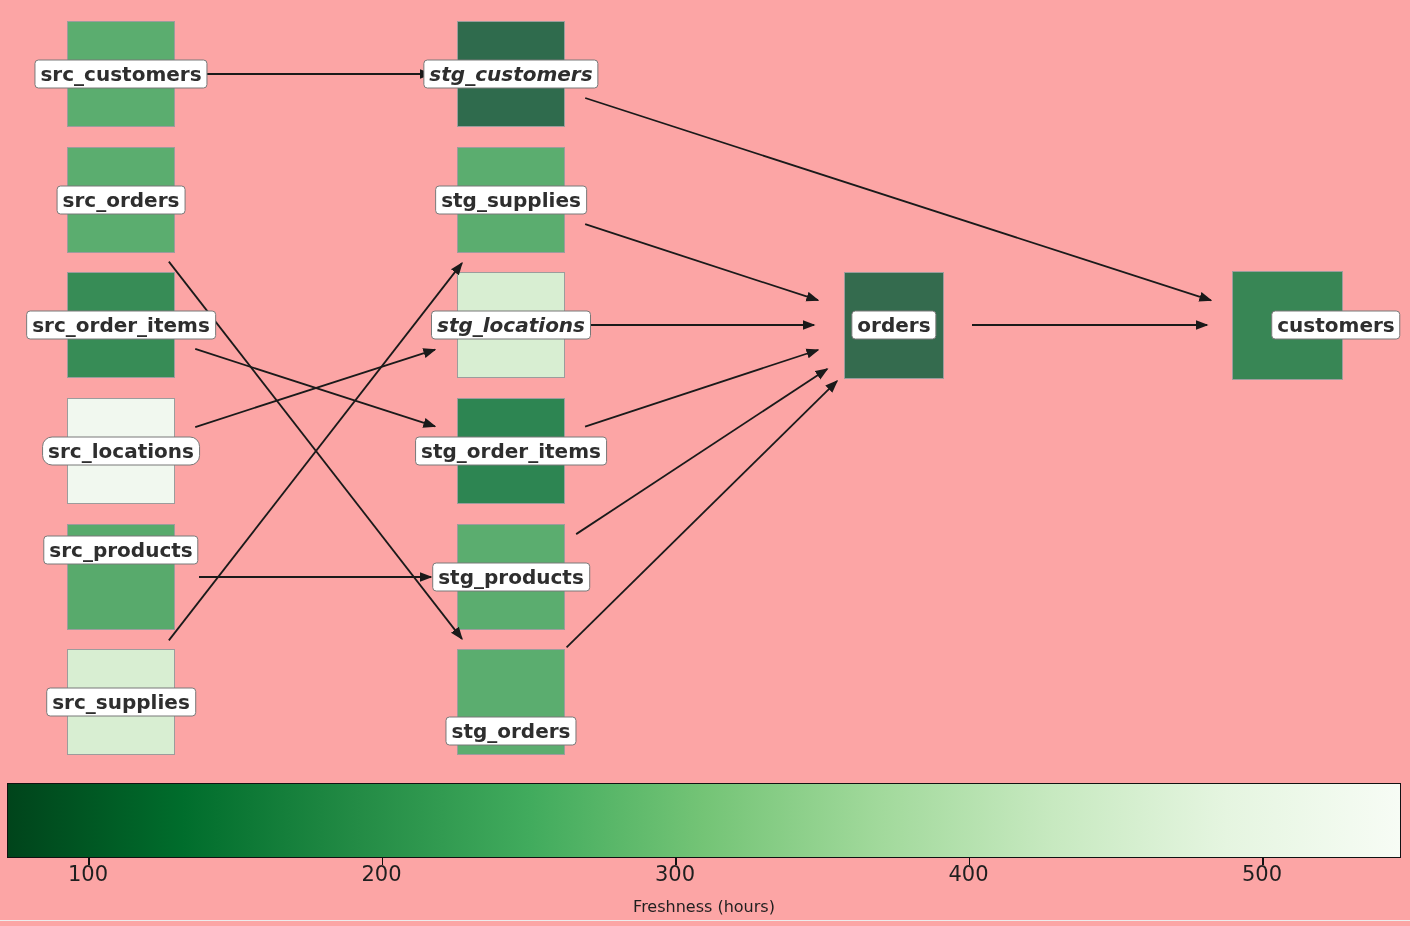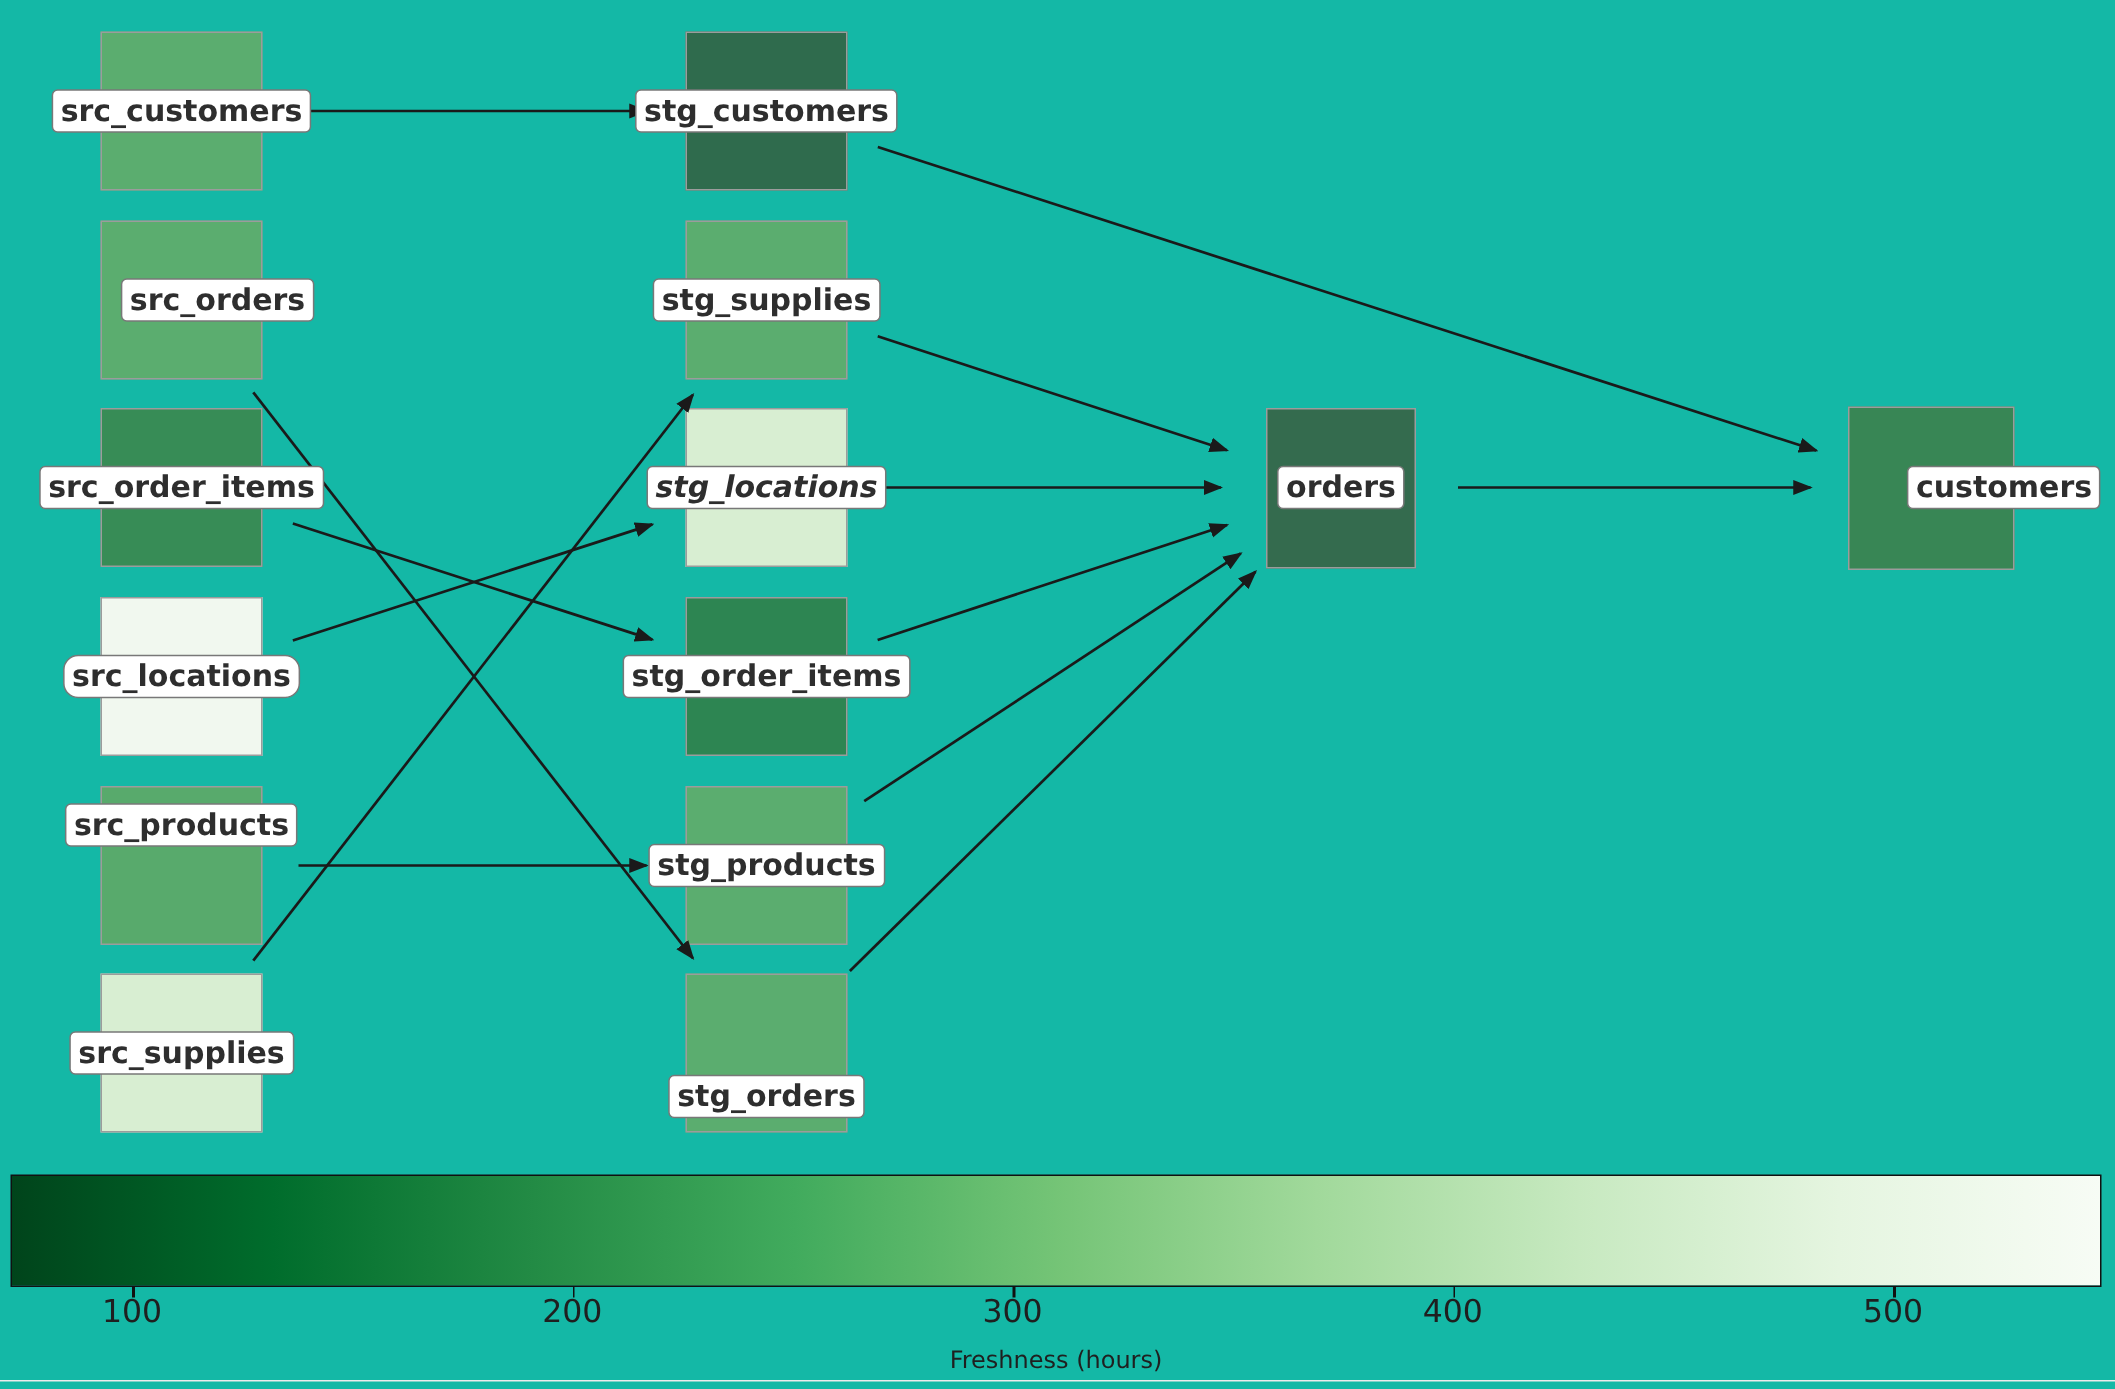--- a/index.html
+++ b/index.html
@@ -1,19 +1,19 @@
 <!DOCTYPE html>
 <html><head>
 <meta charset="utf-8">
 <style>
   html,body{margin:0;padding:0;background:#ffffff;}
   .canvas{
     position:relative;
     width:1410px;height:926px;
-    background:#14b8a6;
+    background:#fca5a5;
     font-family:"DejaVu Sans","Liberation Sans",sans-serif;
     overflow:hidden;
   }
   .sq{
     position:absolute;
     box-sizing:border-box;
     border:1.6px solid #9c9c9c;
     z-index:1;
   }
   svg.edge-layer{
@@ -90,31 +90,31 @@
         <line x1="576.1604766152087" y1="534.1267882322909" x2="827.1687419331192" y2="368.9725248899581" stroke="#1a1a1a" stroke-width="1.8" marker-end="url(#arrow)"></line>
         <line x1="566.5880255583518" y1="647.2828051292464" x2="836.9866404529726" y2="381.1201998674396" stroke="#1a1a1a" stroke-width="1.8" marker-end="url(#arrow)"></line>
         <line x1="972" y1="325" x2="1207" y2="325" stroke="#1a1a1a" stroke-width="1.8" marker-end="url(#arrow)"></line>
       </g>
   </svg>
 
   <div id="node-layer">
       <div class="sq" style="left: 67px; top: 21px; width: 108px; height: 106px; background: rgb(91, 173, 111);"></div>
       <div class="nlabel" style="left: 121px; top: 74px;">src_customers</div>
       <div class="sq" style="left: 67px; top: 147px; width: 108px; height: 106px; background: rgb(91, 173, 111);"></div>
-      <div class="nlabel" style="left: 121px; top: 200px; margin-left: 24px;">src_orders</div>
+      <div class="nlabel" style="left: 121px; top: 200px;">src_orders</div>
       <div class="sq" style="left: 67px; top: 272px; width: 108px; height: 106px; background: rgb(55, 140, 86);"></div>
       <div class="nlabel" style="left: 121px; top: 325px;">src_order_items</div>
       <div class="sq" style="left: 67px; top: 398px; width: 108px; height: 106px; background: rgb(241, 248, 239);"></div>
       <div class="nlabel" style="left: 121px; top: 451px; border-radius: 10px;">src_locations</div>
       <div class="sq" style="left: 67px; top: 524px; width: 108px; height: 106px; background: rgb(88, 170, 108);"></div>
       <div class="nlabel" style="left: 121px; top: 550px;">src_products</div>
       <div class="sq" style="left: 67px; top: 649px; width: 108px; height: 106px; background: rgb(216, 238, 210);"></div>
       <div class="nlabel" style="left: 121px; top: 702px;">src_supplies</div>
       <div class="sq" style="left: 457px; top: 21px; width: 108px; height: 106px; background: rgb(47, 107, 77);"></div>
-      <div class="nlabel" style="left: 511px; top: 74px;">stg_customers</div>
+      <div class="nlabel" style="left: 511px; top: 74px; font-style: italic;">stg_customers</div>
       <div class="sq" style="left: 457px; top: 147px; width: 108px; height: 106px; background: rgb(91, 173, 111);"></div>
       <div class="nlabel" style="left: 511px; top: 200px;">stg_supplies</div>
       <div class="sq" style="left: 457px; top: 272px; width: 108px; height: 106px; background: rgb(216, 238, 210);"></div>
       <div class="nlabel" style="left: 511px; top: 325px; font-style: italic;">stg_locations</div>
       <div class="sq" style="left: 457px; top: 398px; width: 108px; height: 106px; background: rgb(45, 133, 82);"></div>
       <div class="nlabel" style="left: 511px; top: 451px;">stg_order_items</div>
       <div class="sq" style="left: 457px; top: 524px; width: 108px; height: 106px; background: rgb(91, 173, 111);"></div>
       <div class="nlabel" style="left: 511px; top: 577px;">stg_products</div>
       <div class="sq" style="left: 457px; top: 649px; width: 108px; height: 106px; background: rgb(91, 173, 111);"></div>
       <div class="nlabel" style="left: 511px; top: 702px; margin-top: 29px;">stg_orders</div>

